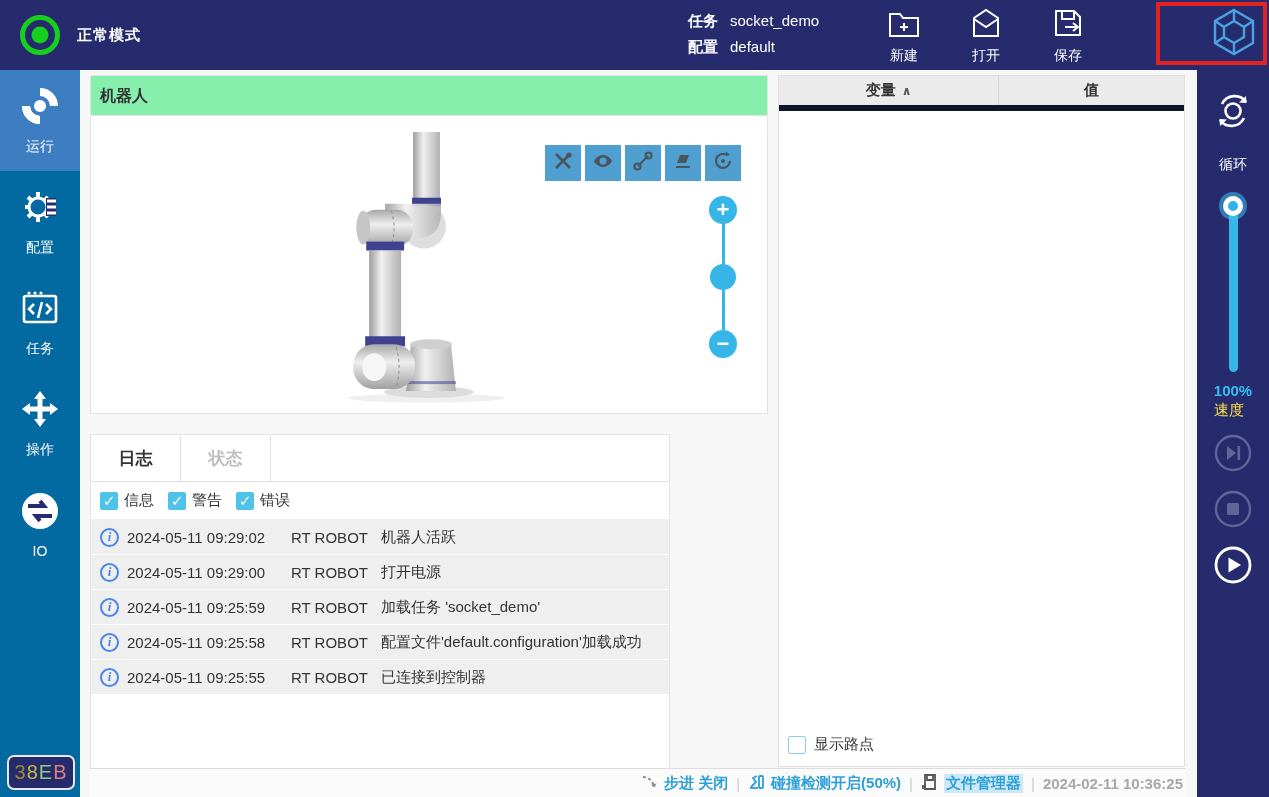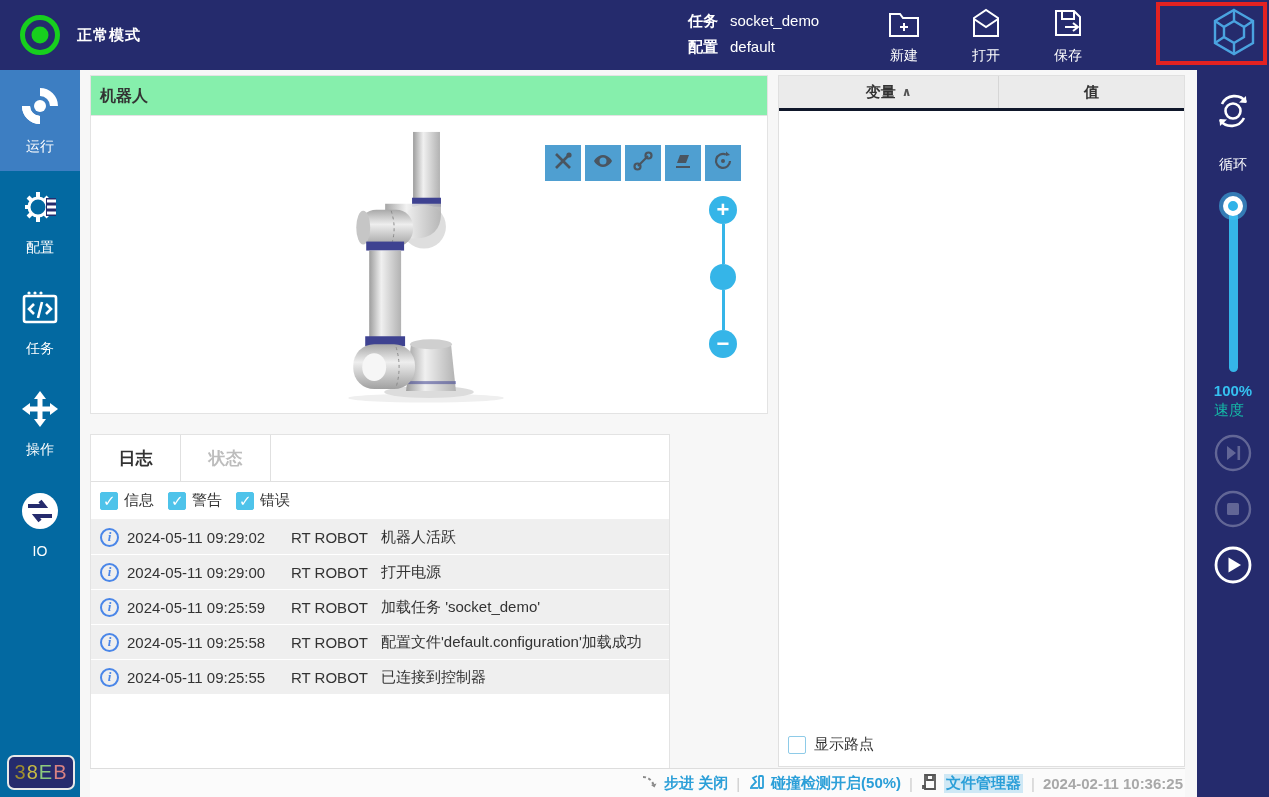--- a/index.html
+++ b/index.html
@@ -63,39 +63,39 @@
   
   .statusbar { position:absolute; left:90px; top:768px; width:1095px; height:29px; background:#fbfbfb; border-top:1px solid #ddd; display:flex; align-items:center; justify-content:flex-end; gap:8px; font-size:15px; font-weight:bold; padding-right:2px; }
   .sb-item { display:flex; align-items:center; gap:5px; color:#2b9fd8; cursor:pointer; }
   .sb-item svg { width:18px; height:18px; }
   .sb-div { color:#ccc; font-weight:normal; }
   .sb-file-label { background:#cfe8f5; padding:0 2px; }
   .sb-date { color:#a8a8a8; font-weight:bold; }
 
   
   .vars-card { position:absolute; left:778px; top:75px; width:407px; height:692px; background:#fff; border:1px solid #e0e0e0; display:flex; flex-direction:column; }
-  .vars-header { display:flex; height:35px; background:#ebebeb; border-bottom:3px solid #0f172a; font-size:15px; font-weight:bold; color:#333; }
+  .vars-header { display:flex; height:35px; background:#ebebeb; border-bottom:6px solid #0f172a; font-size:15px; font-weight:bold; color:#333; }
   .vars-col { display:flex; align-items:center; justify-content:center; gap:6px; cursor:pointer; }
   .vars-col.c1 { width:220px; border-right:1px solid #d6d6d6; }
   .vars-col.c2 { flex:1; }
   .sort-caret { font-size:12px; color:#555; }
   .vars-body { flex:1; }
   .waypoints-row { display:flex; align-items:center; gap:8px; padding:0 0 12px 9px; font-size:15px; color:#333; }
   .checkbox.unchecked { border:1px solid #8ecbe8; }
 
   
   .rightbar { position:absolute; left:1197px; top:70px; width:72px; height:727px; background:#252b6d; color:#fff; z-index:4; }
   .loop-block { display:flex; flex-direction:column; align-items:center; padding-top:18px; gap:18px; cursor:pointer; }
   .loop-block svg { width:46px; height:46px; }
   .loop-lbl { font-size:14px; }
   .speed-slider { position:absolute; left:50%; top:126px; transform:translateX(-50%); display:flex; flex-direction:column; align-items:center; }
   .speed-handle { width:20px; height:20px; border-radius:50%; background:#2fb3e8; border:5px solid #fff; box-shadow:0 0 0 4px rgba(65,190,240,.55); cursor:grab; z-index:2; }
   .speed-track { width:9px; height:160px; border-radius:5px; background:#35b5e8; margin-top:-4px; }
   .speed-pct { position:absolute; left:0; top:312px; width:72px; text-align:center; color:#35c0f0; font-size:15px; font-weight:bold; }
-  .speed-lbl { position:absolute; left:0; top:331px; width:64px; text-align:center; color:#14b8a6; font-size:15px; }
+  .speed-lbl { position:absolute; left:0; top:331px; width:64px; text-align:center; color:#fde047; font-size:15px; }
   .transport { position:absolute; left:0; top:364px; width:72px; display:flex; flex-direction:column; align-items:center; gap:18px; }
   .tp-btn { width:38px; height:38px; cursor:pointer; }
   .tp-btn.disabled { opacity:.28; cursor:default; }
 </style>
 </head>
 <body>
 
 <div id="app">
 
   <div class="topbar">

